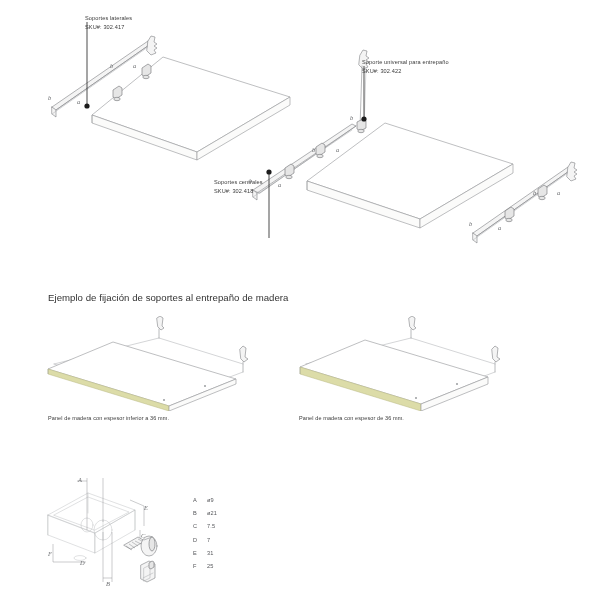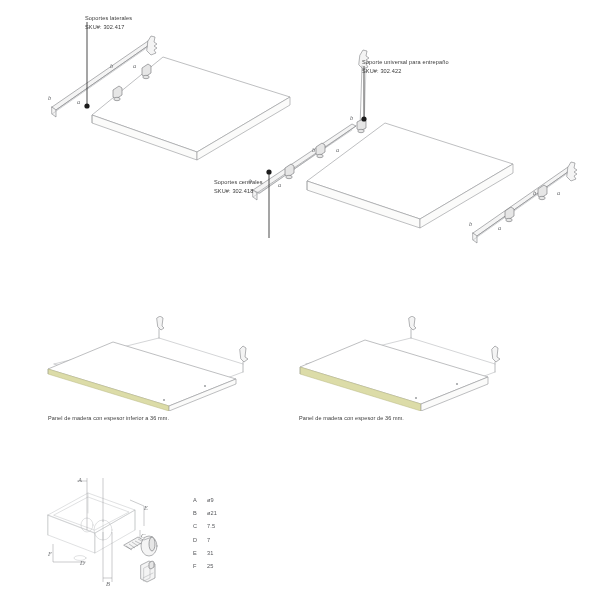--- a/index.html
+++ b/index.html
@@ -189,20 +189,21 @@
   <div class="callout" style="left:362px;top:58px;">
     <span class="l1">Soporte universal para entrepaño</span>
     <span class="l2">SKU#: 302.422</span>
   </div>
 
   <div class="callout" style="left:214px;top:178px;">
     <span class="l1">Soportes centrales</span>
     <span class="l2">SKU#: 302.418</span>
   </div>
 
+  <div class="section-title" style="left:48px;top:292px;">Ejemplo de fijación de soportes al entrepaño de madera</div>
 
   <svg class="abs" style="left:40px;top:316px;" width="230" height="95" viewBox="0 0 230 95">
 
     <g>
       <path class="metal" d="M117,2 l3,-2 l3,2 l-1,8 l2,2 l-3,2 l-3,-3 z"></path>
       <line class="ln" x1="119" y1="13" x2="119" y2="22"></line>
       <path class="metal" d="M200,33 l3,-3 l3,2 l-1,9 l3,2 l-4,3 l-3,-3 z"></path>
       <line class="ln" x1="203" y1="46" x2="203" y2="56"></line>
     </g>
 

